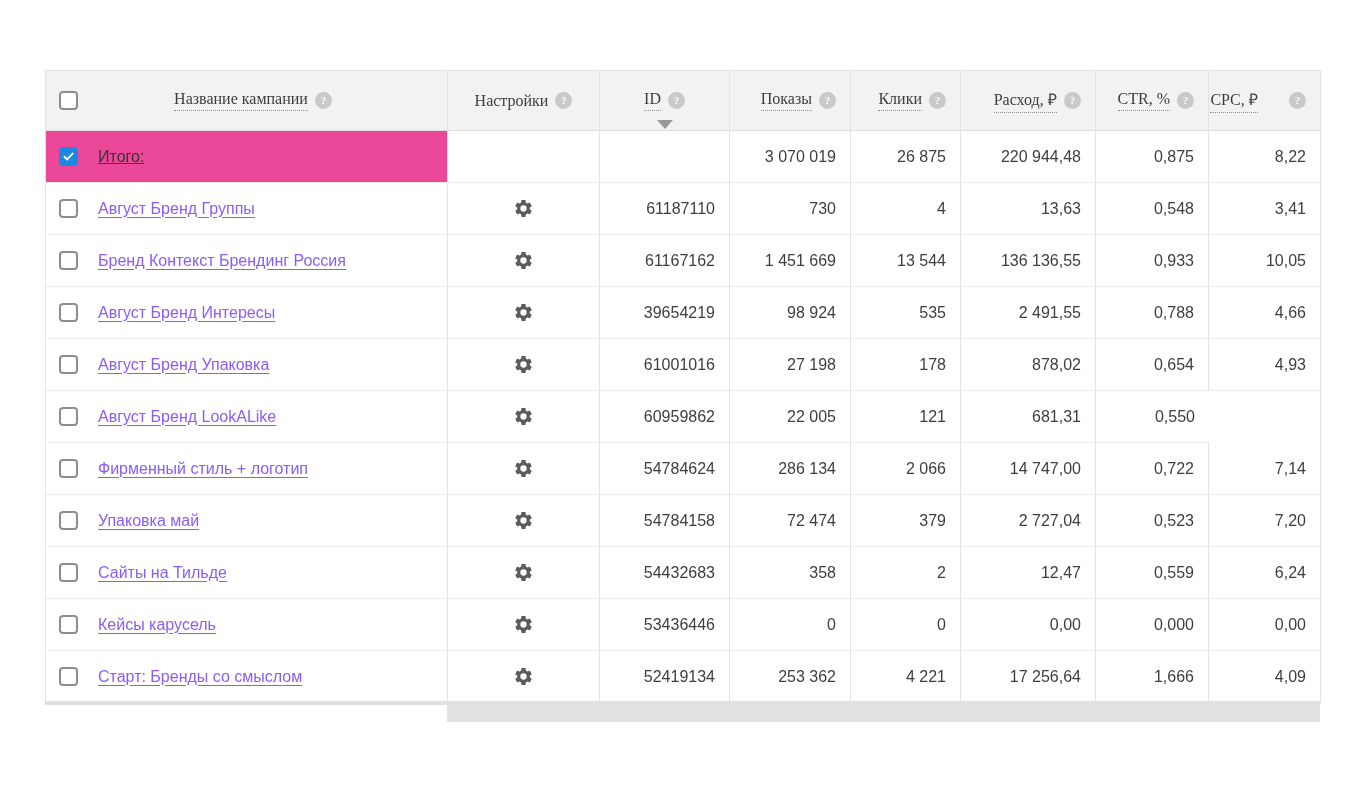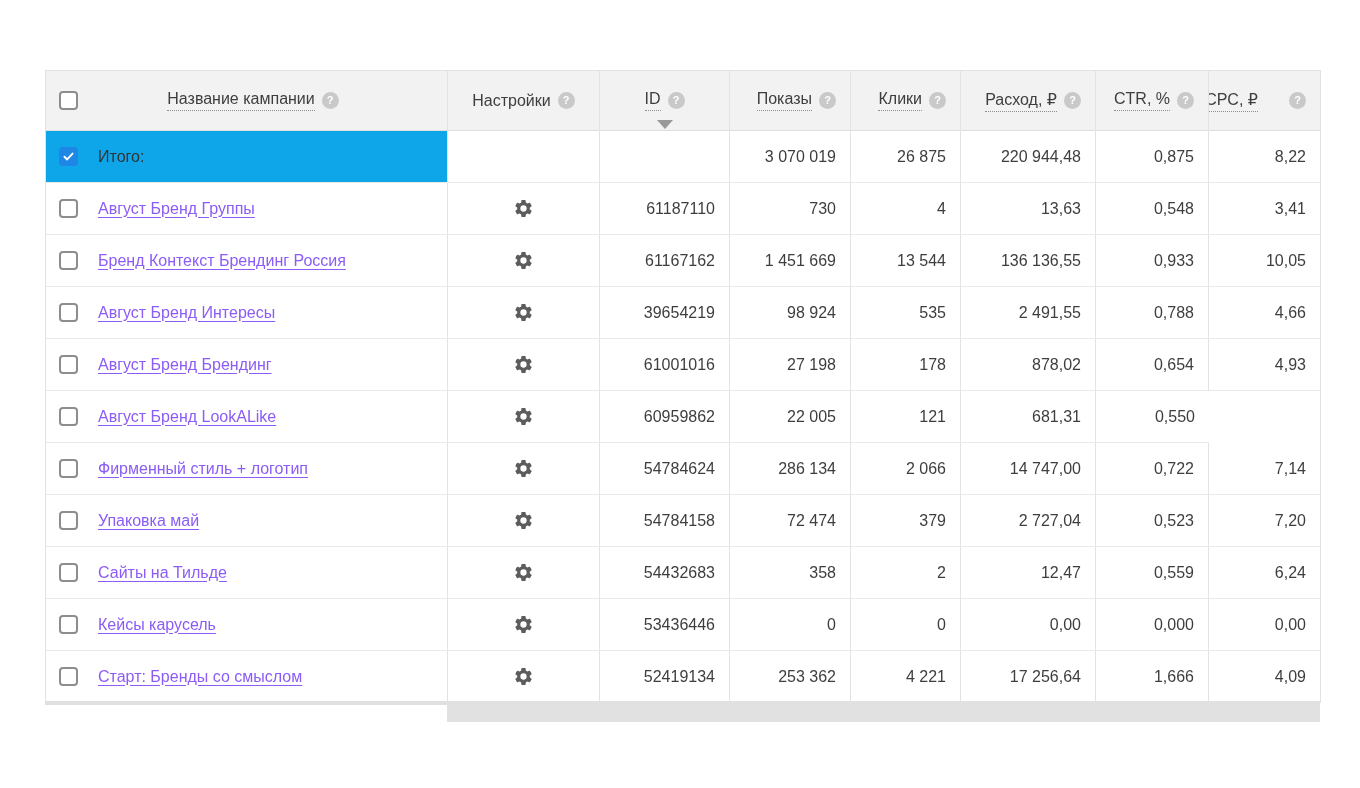--- a/index.html
+++ b/index.html
@@ -18,21 +18,21 @@
     grid-template-columns:402px 152px 130px 121px 110px 135px 113px 111px;
     height:52px;
   }
   .row.header { height:60px; }
   .cell {
     display:flex; align-items:center;
     border-right:1px solid #e3e3e3; border-bottom:1px solid #eaeaea;
     background:#fff; overflow:hidden; white-space:nowrap;
   }
   .cell:last-child { border-right:none;gap:24px; }
-  .row.header .cell { background:#f2f2f2; border-bottom:1px solid #dedede; }
+  .row.header .cell { background:#f2f2f2; border-bottom:1px solid #dedede;font-family:Liberation Serif, serif; }
   .c-name { padding-left:13px; position:relative; }
   .row.header .c-name { justify-content:center; padding-left:13px; }
   .c-center { justify-content:center; }
   .c-num { justify-content:flex-end; padding-right:14px; }
   .c-id-h { position:relative; justify-content:center; }
 
   
   .cb {
     width:19px; height:19px; flex:0 0 19px;
     border:2px solid #8d8d8d; border-radius:4px; background:#fff;
@@ -44,21 +44,21 @@
   .cb svg { display:block; }
 
   
   .h-label { color:#3e3e3e; }
   .dotted { border-bottom:1px dotted #8e8e8e; padding-bottom:2px; cursor:pointer; }
   .name-link {
     margin-left:20px; color:#8b5cf6; text-decoration:underline;
     text-underline-offset:3px; cursor:pointer;
   }
   .total-label { margin-left:20px; color:#333; }
-  .row.total .c-name { background:#0ea5e9; }
+  .row.total .c-name { background:#ec4899;text-decoration:underline; }
 
   
   .help {
     width:17px; height:17px; border-radius:50%; background:#c9c9c9;
     color:#fff; font-size:11px; font-weight:bold; line-height:1;
     display:inline-flex; align-items:center; justify-content:center;
     margin-left:7px; flex:0 0 17px; cursor:pointer;
   }
 
   
@@ -196,21 +196,21 @@
     <div class="cell c-num">98 924</div>
     <div class="cell c-num">535</div>
     <div class="cell c-num">2 491,55</div>
     <div class="cell c-num">0,788</div>
     <div class="cell c-num">4,66</div>
   </div>
 
   <div class="row">
     <div class="cell c-name">
         <span class="cb"></span>
-        <span class="name-link">Август Бренд Брендинг</span>
+        <span class="name-link">Август Бренд Упаковка</span>
       </div>
     <div class="cell c-center">
         <span class="gear">
           <svg width="21" height="21" viewBox="0 0 24 24" fill="#5c5c5c" fill-rule="evenodd">
             <path d="M19.14 12.94c.04-.3.06-.61.06-.94 0-.32-.02-.64-.07-.94l2.03-1.58a.49.49 0 0 0 .12-.61l-1.92-3.32a.49.49 0 0 0-.59-.22l-2.39.96c-.5-.38-1.03-.7-1.62-.94l-.36-2.54a.48.48 0 0 0-.48-.41h-3.84c-.24 0-.43.17-.47.41l-.36 2.54c-.59.24-1.13.57-1.62.94l-2.39-.96a.49.49 0 0 0-.59.22L2.74 8.87c-.12.21-.08.47.12.61l2.03 1.58c-.05.3-.09.63-.09.94s.02.64.07.94l-2.03 1.58a.49.49 0 0 0-.12.61l1.92 3.32c.12.22.37.29.59.22l2.39-.96c.5.38 1.03.7 1.62.94l.36 2.54c.05.24.24.41.48.41h3.84c.24 0 .44-.17.47-.41l.36-2.54c.59-.24 1.13-.56 1.62-.94l2.39.96c.22.08.47 0 .59-.22l1.92-3.32a.49.49 0 0 0-.12-.61l-2.01-1.58zM12 15.6A3.6 3.6 0 1 1 12 8.4a3.6 3.6 0 0 1 0 7.2z"></path>
           </svg>
         </span>
       </div>
     <div class="cell c-num">61001016</div>
     <div class="cell c-num">27 198</div>

